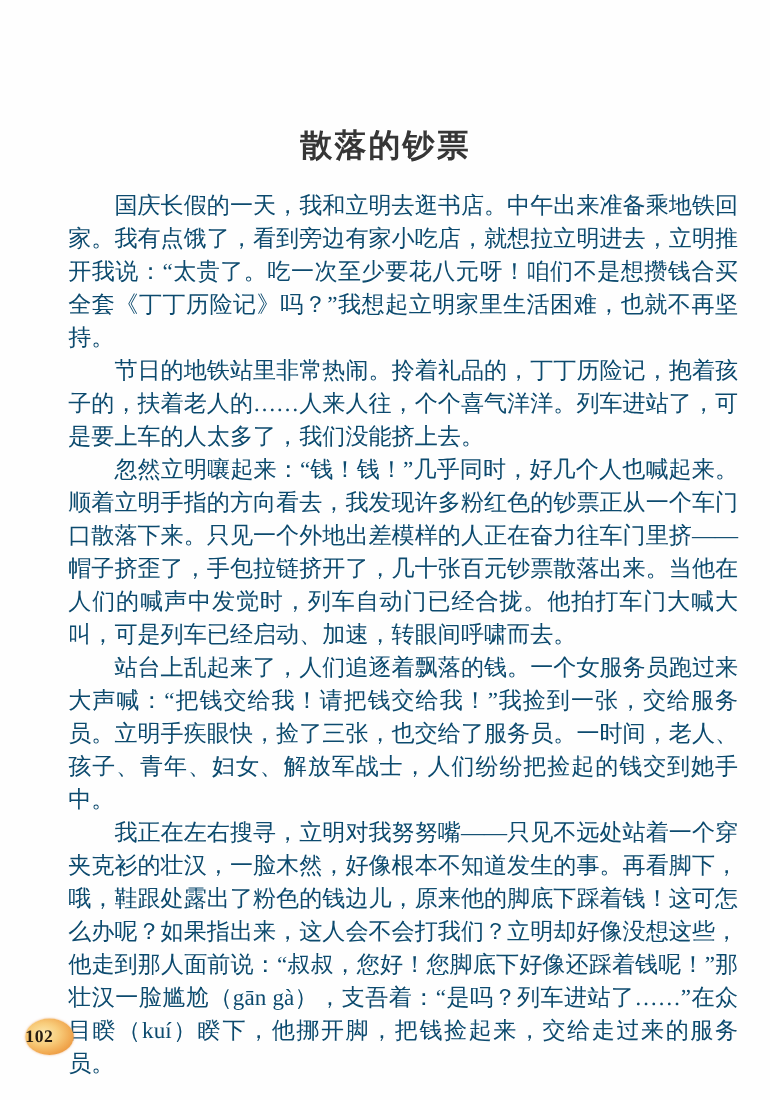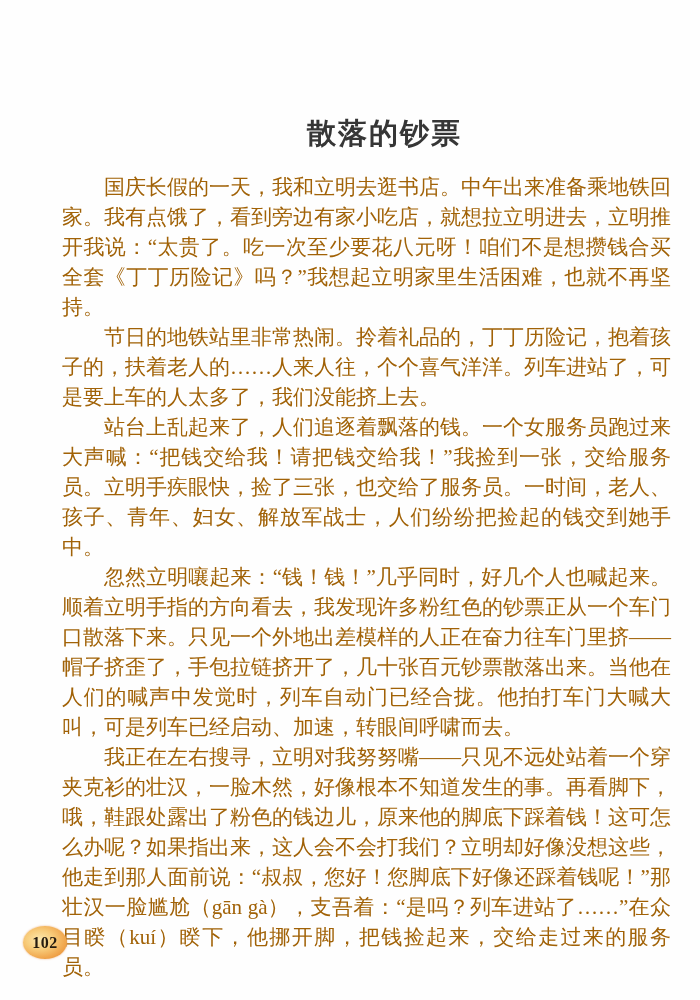--- a/index.html
+++ b/index.html
@@ -11,79 +11,78 @@
     position: relative;
     width: 700px;
     height: 1000px;
     background: #fefefe;
     overflow: hidden;
     font-family: "Liberation Serif", "DejaVu Serif", serif;
   }
   .story-title {
     position: absolute;
     top: 116px;
-    left: 80px;
+    left: 46px;
     width: 609px;
     margin: 0;
     text-align: center;
     font-size: 29px;
     line-height: 34px;
     font-weight: bold;
     letter-spacing: 2px;
     color: #363636;
   }
   .story-body {
     position: absolute;
     top: 172px;
     left: 62px;
     width: 609px;
     font-size: 21px;
     line-height: 30px;
-    color: #a16207;
+    color: #0c4a6e;
     text-align: justify;
     text-justify: inter-ideograph;
   }
   .story-body p {
     margin: 0;
     text-indent: 2em;
   }
   .page-number-badge {
     position: absolute;
     left: 23px;
     top: 926px;
     width: 44px;
     height: 33px;
     border-radius: 50%;
     background: radial-gradient(ellipse at 38% 42%,
                 #fce9b0 0%, #f8cd7c 35%, #f0a54c 68%, #e07f2b 100%);
     box-shadow: 0 0 2px rgba(224, 127, 43, 0.6);
     display: flex;
     align-items: center;
-    justify-content: center;
   }
   .page-number-badge span {
     font-size: 16px;
     font-weight: bold;
     letter-spacing: 0.5px;
     color: #261c10;
     font-family: "Liberation Serif", "DejaVu Serif", serif;
   }
 </style>
 </head>
 <body>
 
 <div class="page">
 
   <h1 class="story-title">散落的钞票</h1>
 
   <div class="story-body">
     <p>国庆长假的一天，我和立明去逛书店。中午出来准备乘地铁回家。我有点饿了，看到旁边有家小吃店，就想拉立明进去，立明推开我说：“太贵了。吃一次至少要花八元呀！咱们不是想攒钱合买全套《丁丁历险记》吗？”我想起立明家里生活困难，也就不再坚持。</p>
     <p>节日的地铁站里非常热闹。拎着礼品的，丁丁历险记，抱着孩子的，扶着老人的……人来人往，个个喜气洋洋。列车进站了，可是要上车的人太多了，我们没能挤上去。</p>
+    <p>忽然立明嚷起来：“钱！钱！”几乎同时，好几个人也喊起来。顺着立明手指的方向看去，我发现许多粉红色的钞票正从一个车门口散落下来。只见一个外地出差模样的人正在奋力往车门里挤——帽子挤歪了，手包拉链挤开了，几十张百元钞票散落出来。当他在人们的喊声中发觉时，列车自动门已经合拢。他拍打车门大喊大叫，可是列车已经启动、加速，转眼间呼啸而去。</p>
     <p>站台上乱起来了，人们追逐着飘落的钱。一个女服务员跑过来大声喊：“把钱交给我！请把钱交给我！”我捡到一张，交给服务员。立明手疾眼快，捡了三张，也交给了服务员。一时间，老人、孩子、青年、妇女、解放军战士，人们纷纷把捡起的钱交到她手中。</p>
-    <p>忽然立明嚷起来：“钱！钱！”几乎同时，好几个人也喊起来。顺着立明手指的方向看去，我发现许多粉红色的钞票正从一个车门口散落下来。只见一个外地出差模样的人正在奋力往车门里挤——帽子挤歪了，手包拉链挤开了，几十张百元钞票散落出来。当他在人们的喊声中发觉时，列车自动门已经合拢。他拍打车门大喊大叫，可是列车已经启动、加速，转眼间呼啸而去。</p>
     <p>我正在左右搜寻，立明对我努努嘴——只见不远处站着一个穿夹克衫的壮汉，一脸木然，好像根本不知道发生的事。再看脚下，哦，鞋跟处露出了粉色的钱边儿，原来他的脚底下踩着钱！这可怎么办呢？如果指出来，这人会不会打我们？立明却好像没想这些，他走到那人面前说：“叔叔，您好！您脚底下好像还踩着钱呢！”那壮汉一脸尴尬（gān gà），支吾着：“是吗？列车进站了……”在众目睽（kuí）睽下，他挪开脚，把钱捡起来，交给走过来的服务员。</p>
   </div>
 
   <div class="page-number-badge">
     <span>102</span>
   </div>
 
 </div>
 
 </body></html>

